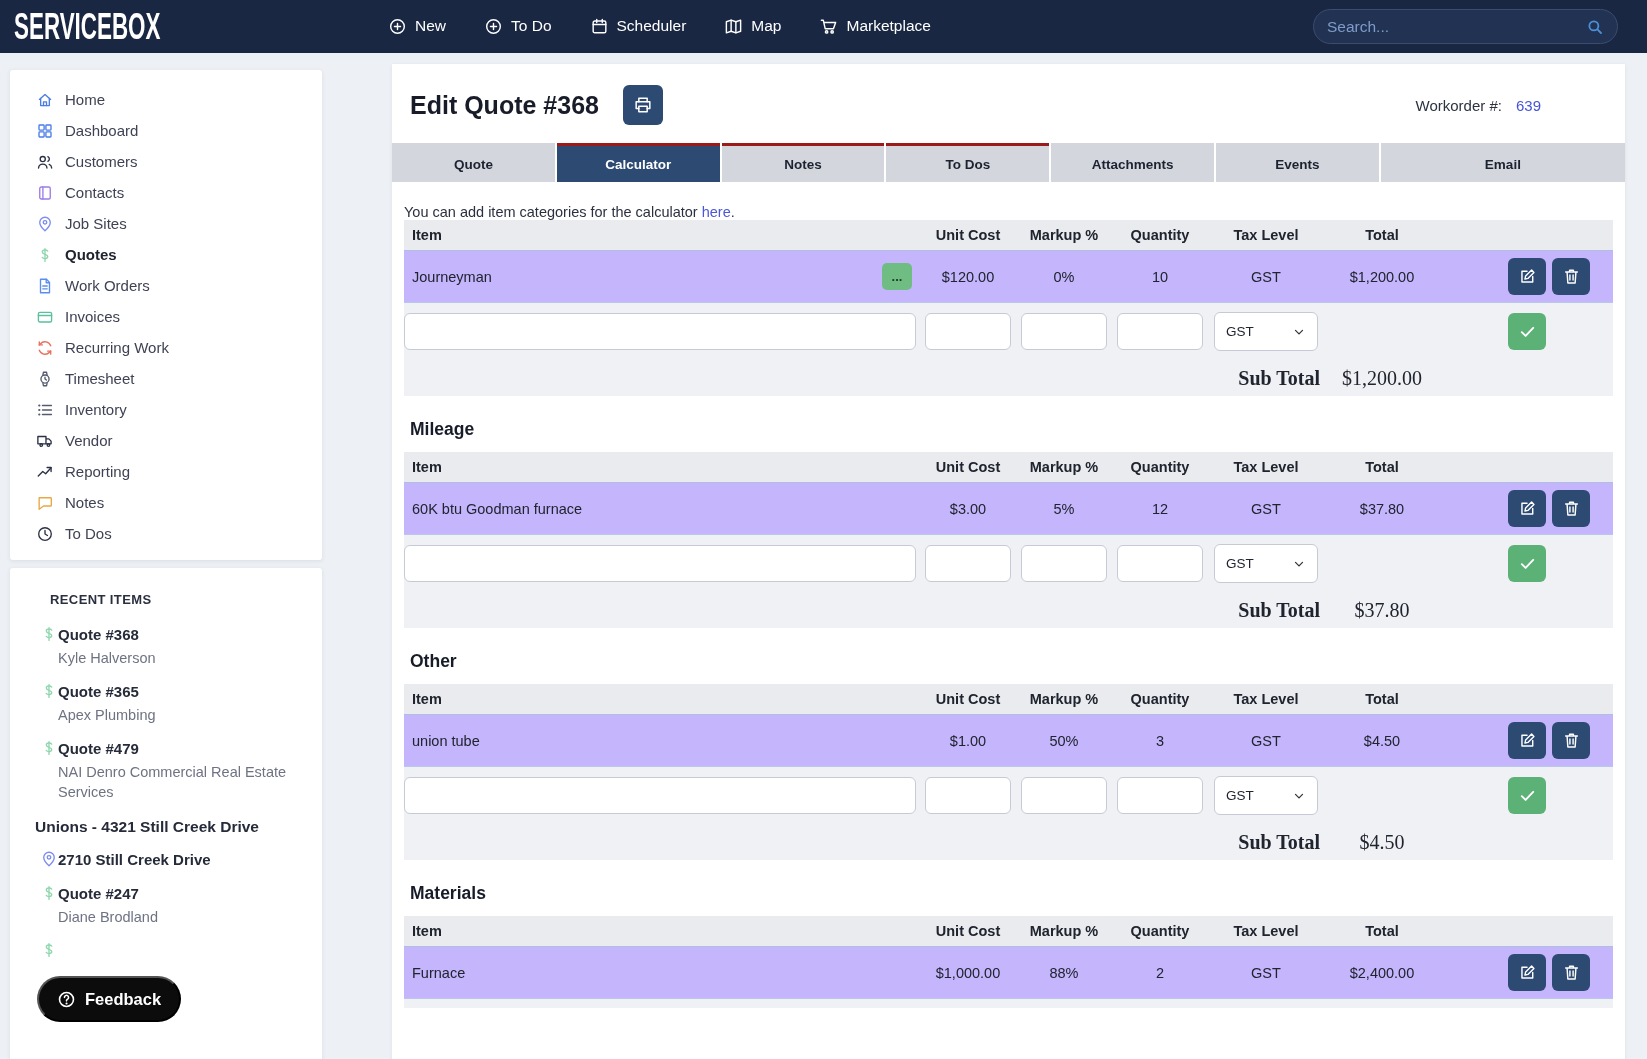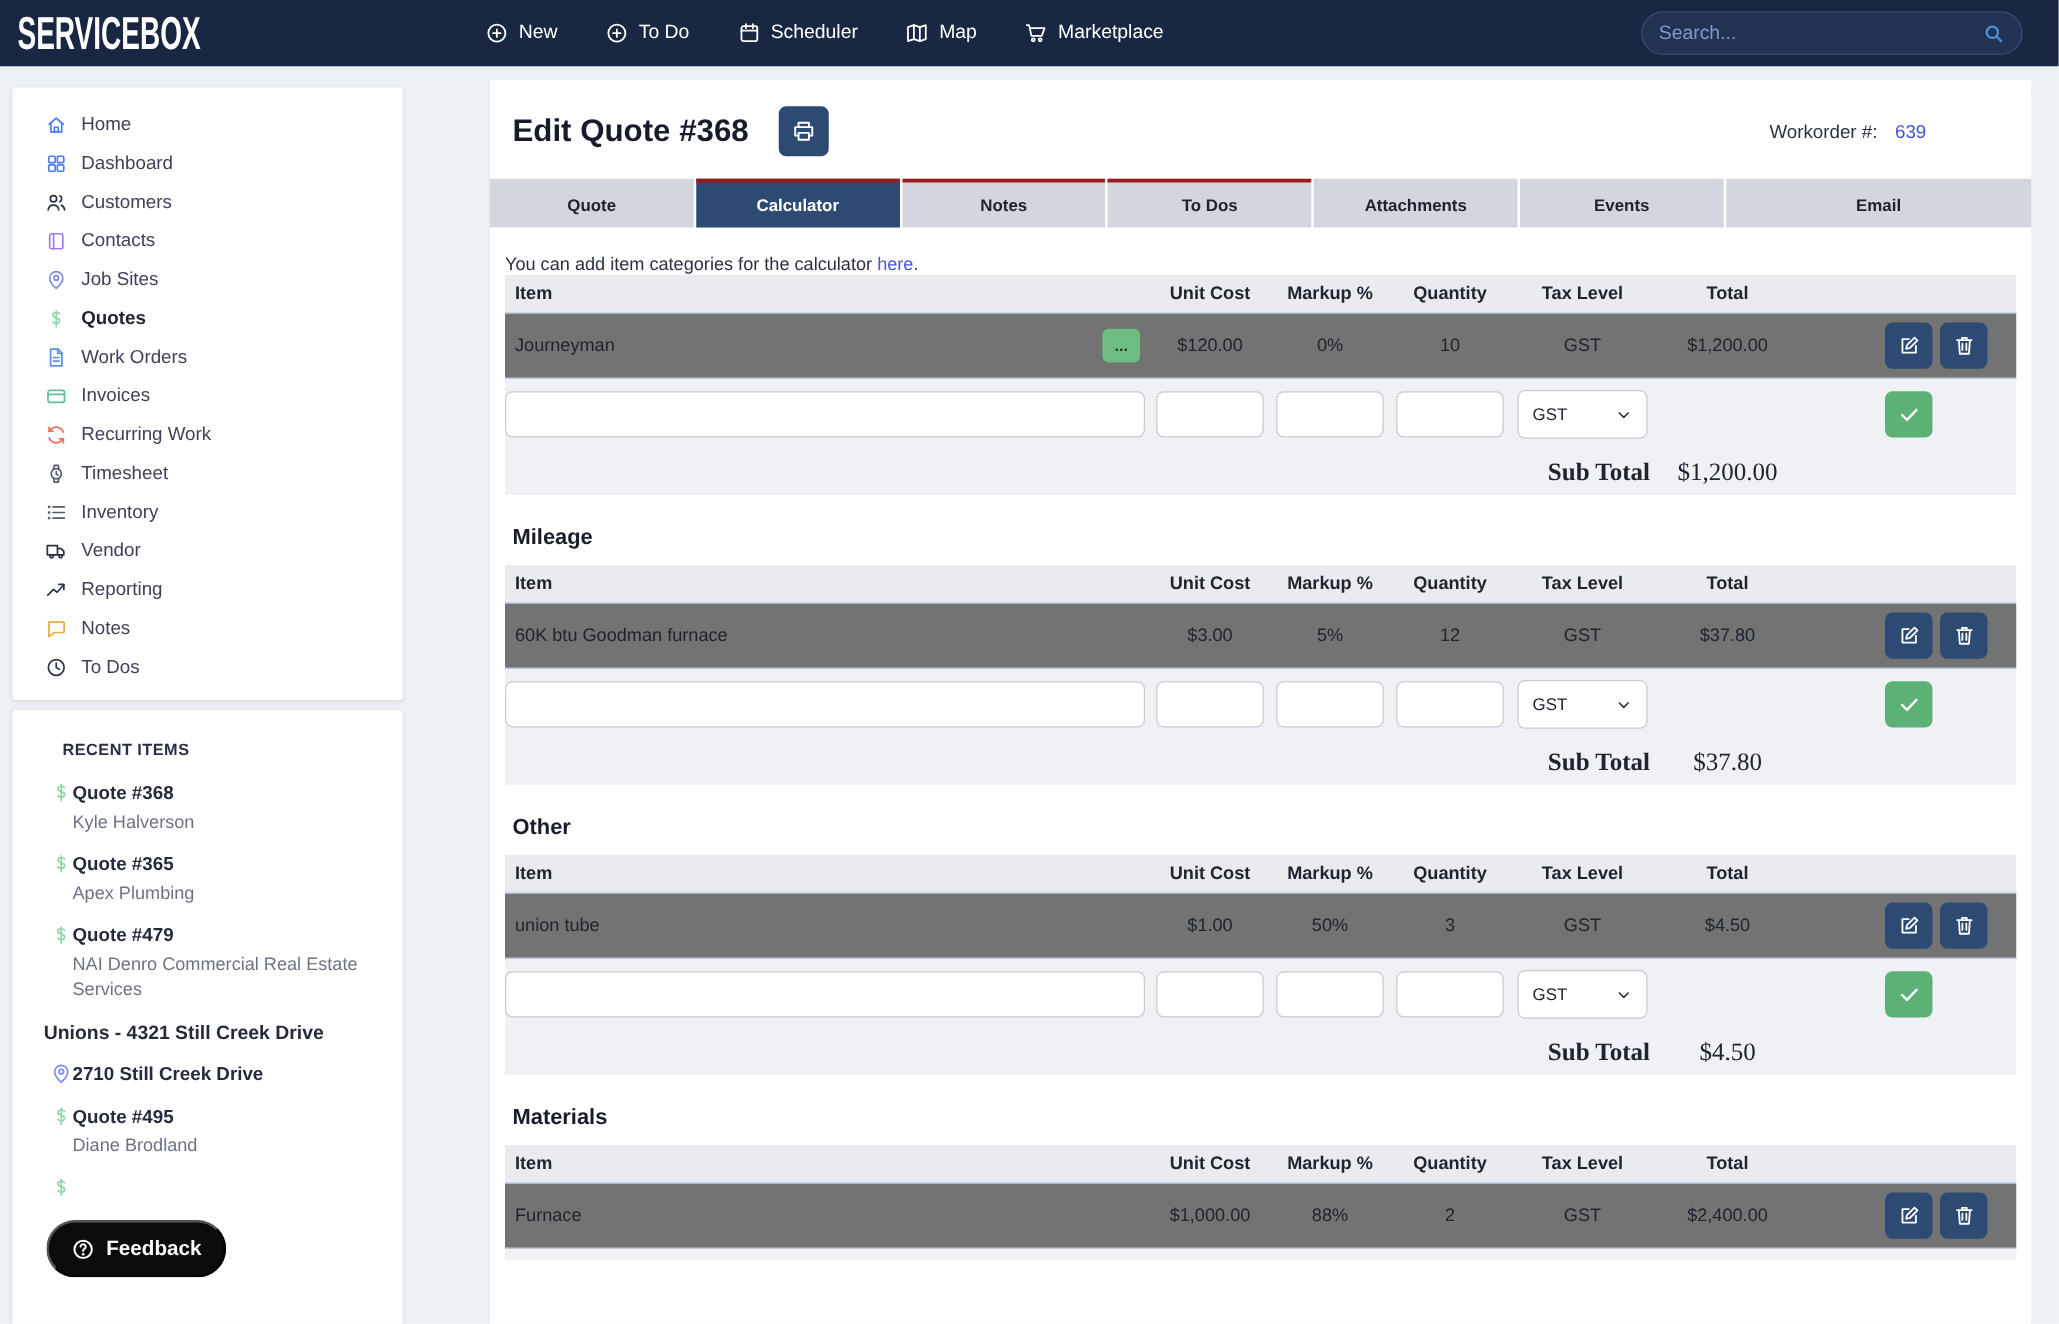--- a/index.html
+++ b/index.html
@@ -78,21 +78,21 @@
   .info-line { font-size:14.5px; color:#2b3040; }
   .info-line a { color:#4a58d8; text-decoration:none; cursor:pointer; }
 
   .section-title { font-size:17.5px; font-weight:700; color:#171c28; margin:23px 6px 12px 6px; }
 
   .grow { display:grid; grid-template-columns:516px 96px 96px 96px 116px 116px 1fr; align-items:center; }
   .thead { background:#e9ebee; height:31px; border-bottom:1px solid #aebfdf;
            font-weight:700; font-size:14.5px; color:#20242f; }
   .cell-c { text-align:center; }
   .cell-item { padding-left:8px; text-align:left; }
-  .trow { height:52px; background:#737373; border-bottom:1px solid #b9c8e8; font-size:14.5px; }
+  .trow { height:52px; background:#c4b5fd; border-bottom:1px solid #b9c8e8; font-size:14.5px; }
   .item-cell { display:flex; align-items:center; justify-content:space-between; padding:0 8px; }
   .more-btn { width:30px; height:27px; background:#6fbd83; border:0; border-radius:5px;
               color:#1f3a2a; font-weight:700; font-size:13px; line-height:10px; cursor:pointer; }
   .actions { display:flex; gap:6px; padding-left:68px; }
   .abtn { width:38px; height:37px; background:#2d4a73; border:0; border-radius:6px; color:#fff;
           display:flex; align-items:center; justify-content:center; cursor:pointer; }
   .abtn svg { width:19px; height:19px; }
 
   .band { background:#eff1f4; padding-top:9px; }
   .irow { padding-bottom:9px; }
@@ -369,21 +369,21 @@
         </div>
       </div>
       <div class="recent-item">
         <span class="icn" style="color: rgb(143, 214, 173);">
           <svg viewBox="0 0 24 24">
             <path d="M12 3.5v17"></path>
             <path d="M15.6 6.8c-.7-.9-2-1.5-3.6-1.5-2 0-3.6 1.1-3.6 2.8 0 3.8 7.2 2.2 7.2 6 0 1.7-1.6 2.8-3.6 2.8-1.6 0-3-.6-3.7-1.6"></path>
           </svg>
         </span>
         <div class="r-texts">
-          <div class="r-title">Quote #495</div>
+          <div class="r-title">Quote #247</div>
           <div class="r-sub">Diane Brodland</div>
         </div>
       </div>
       <div class="recent-item">
         <span class="icn" style="color: rgb(143, 214, 173);">
           <svg viewBox="0 0 24 24">
             <path d="M12 3.5v17"></path>
             <path d="M15.6 6.8c-.7-.9-2-1.5-3.6-1.5-2 0-3.6 1.1-3.6 2.8 0 3.8 7.2 2.2 7.2 6 0 1.7-1.6 2.8-3.6 2.8-1.6 0-3-.6-3.7-1.6"></path>
           </svg>
         </span>

